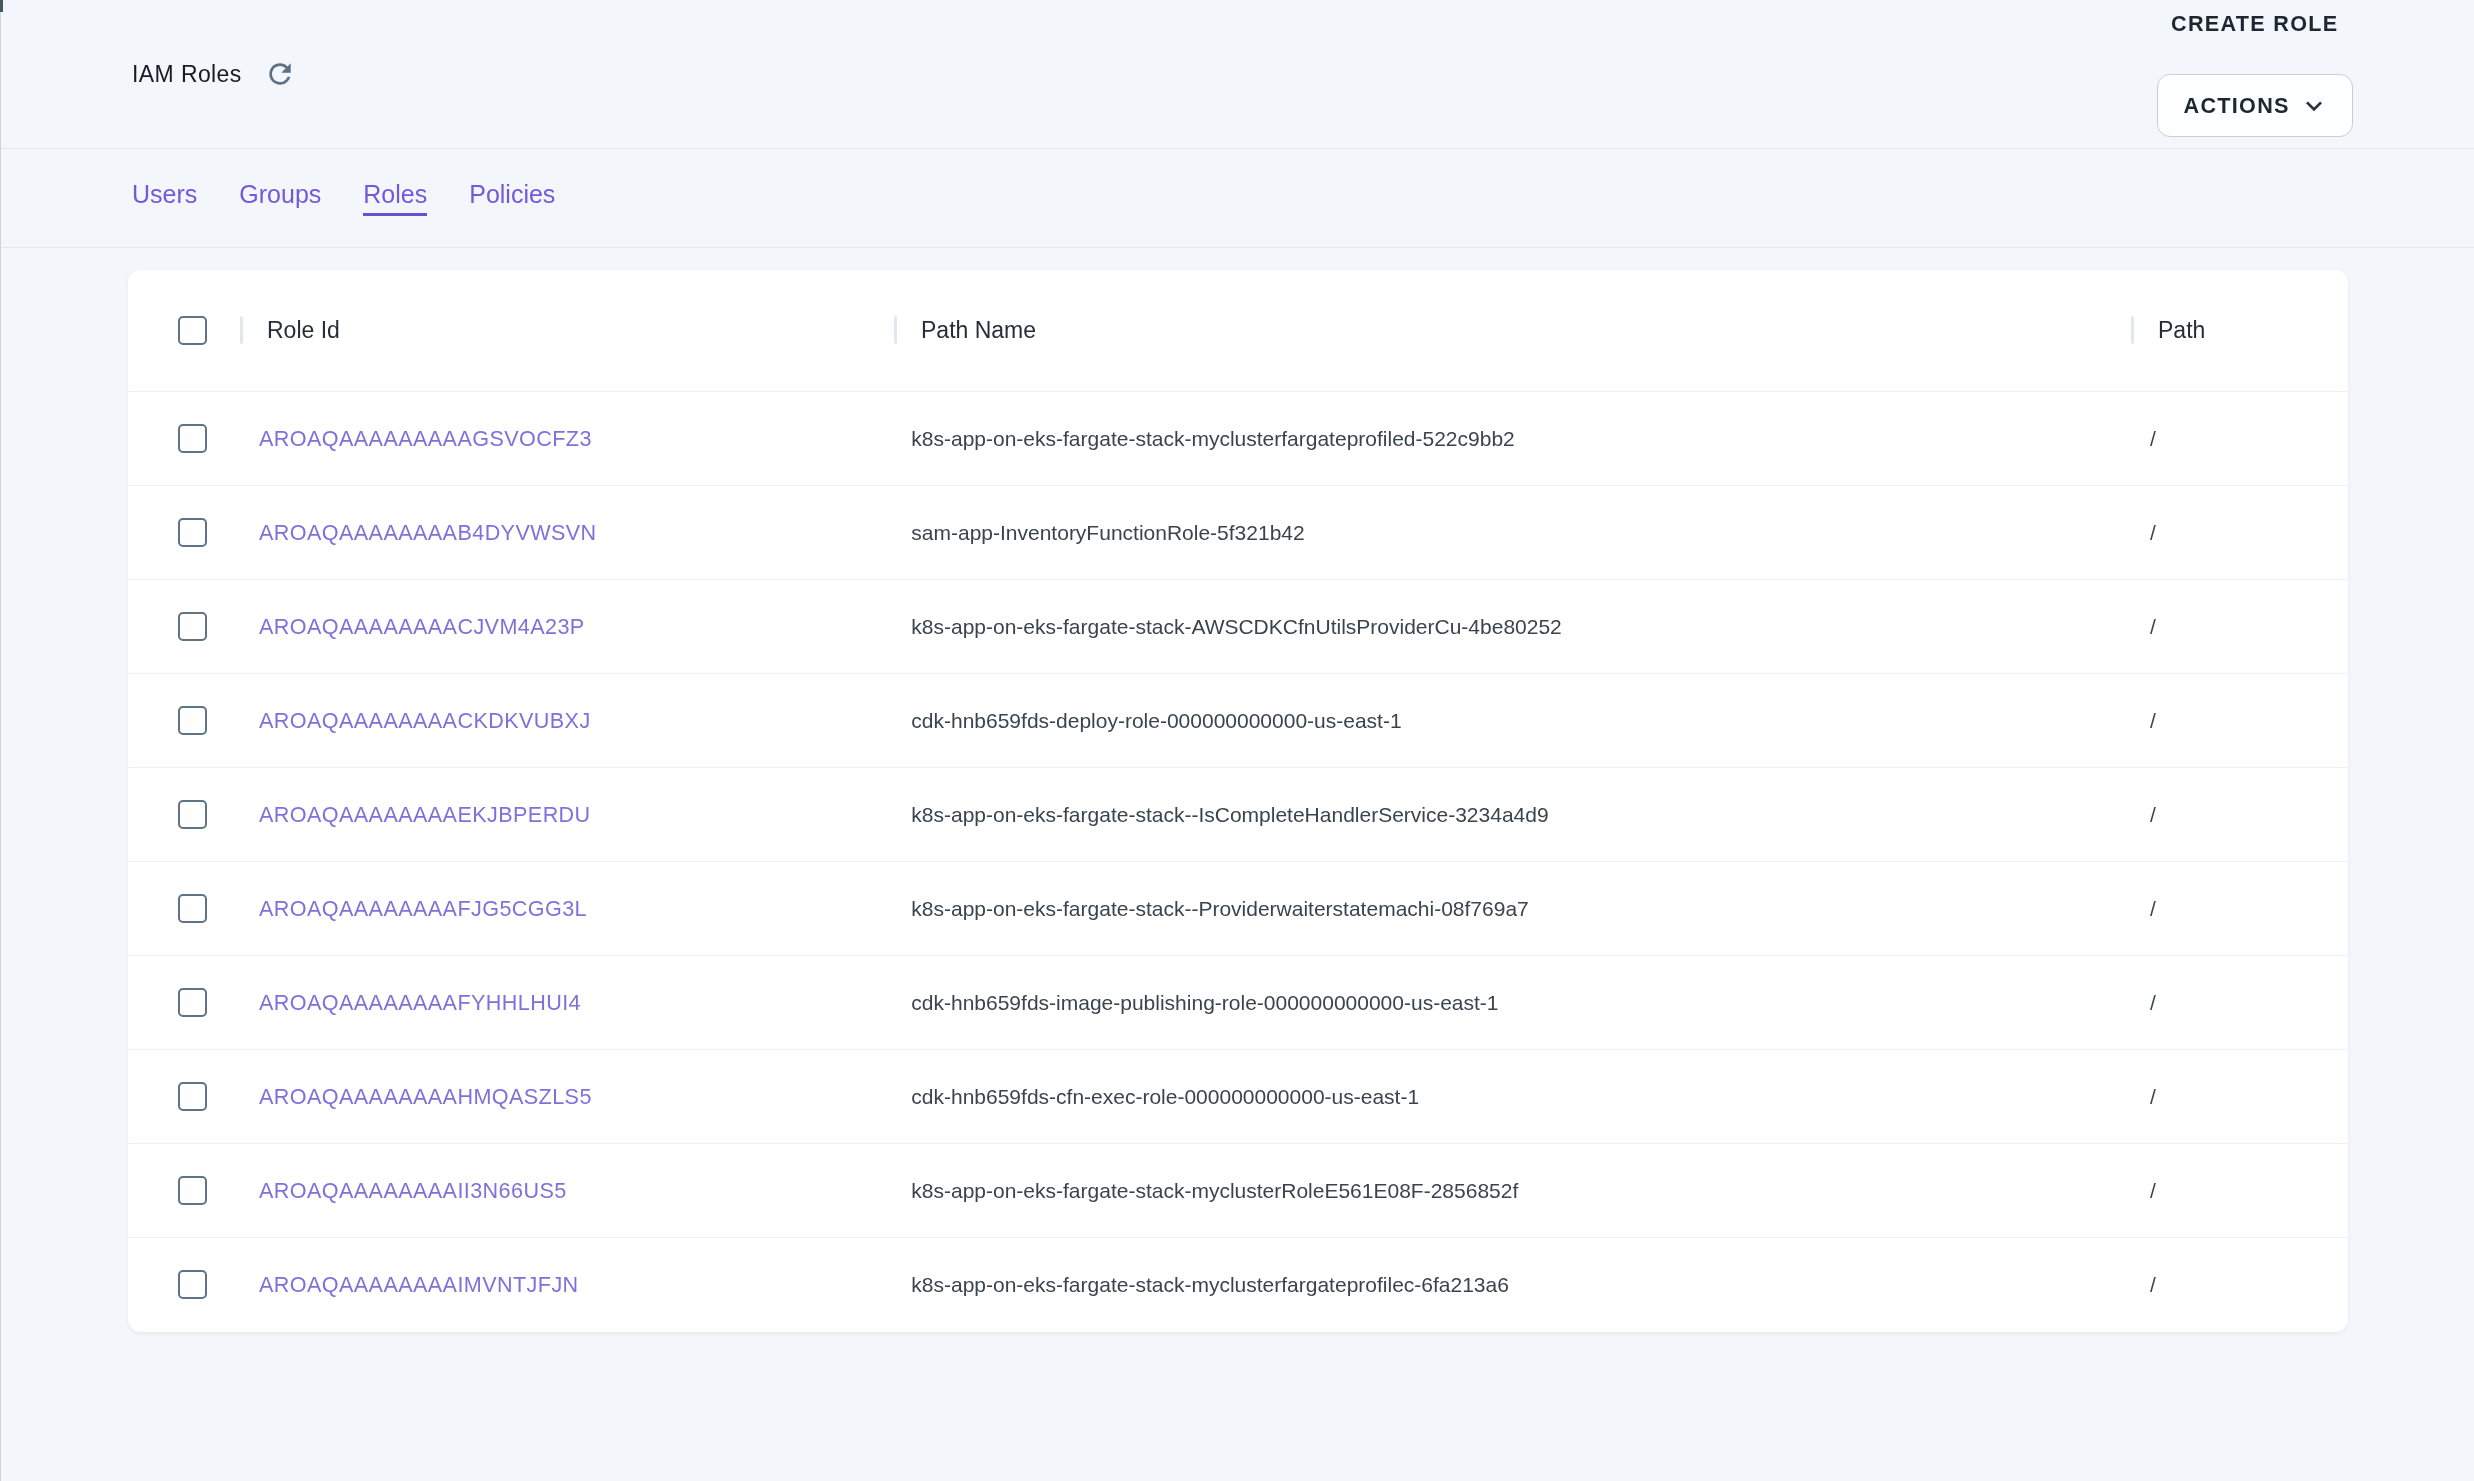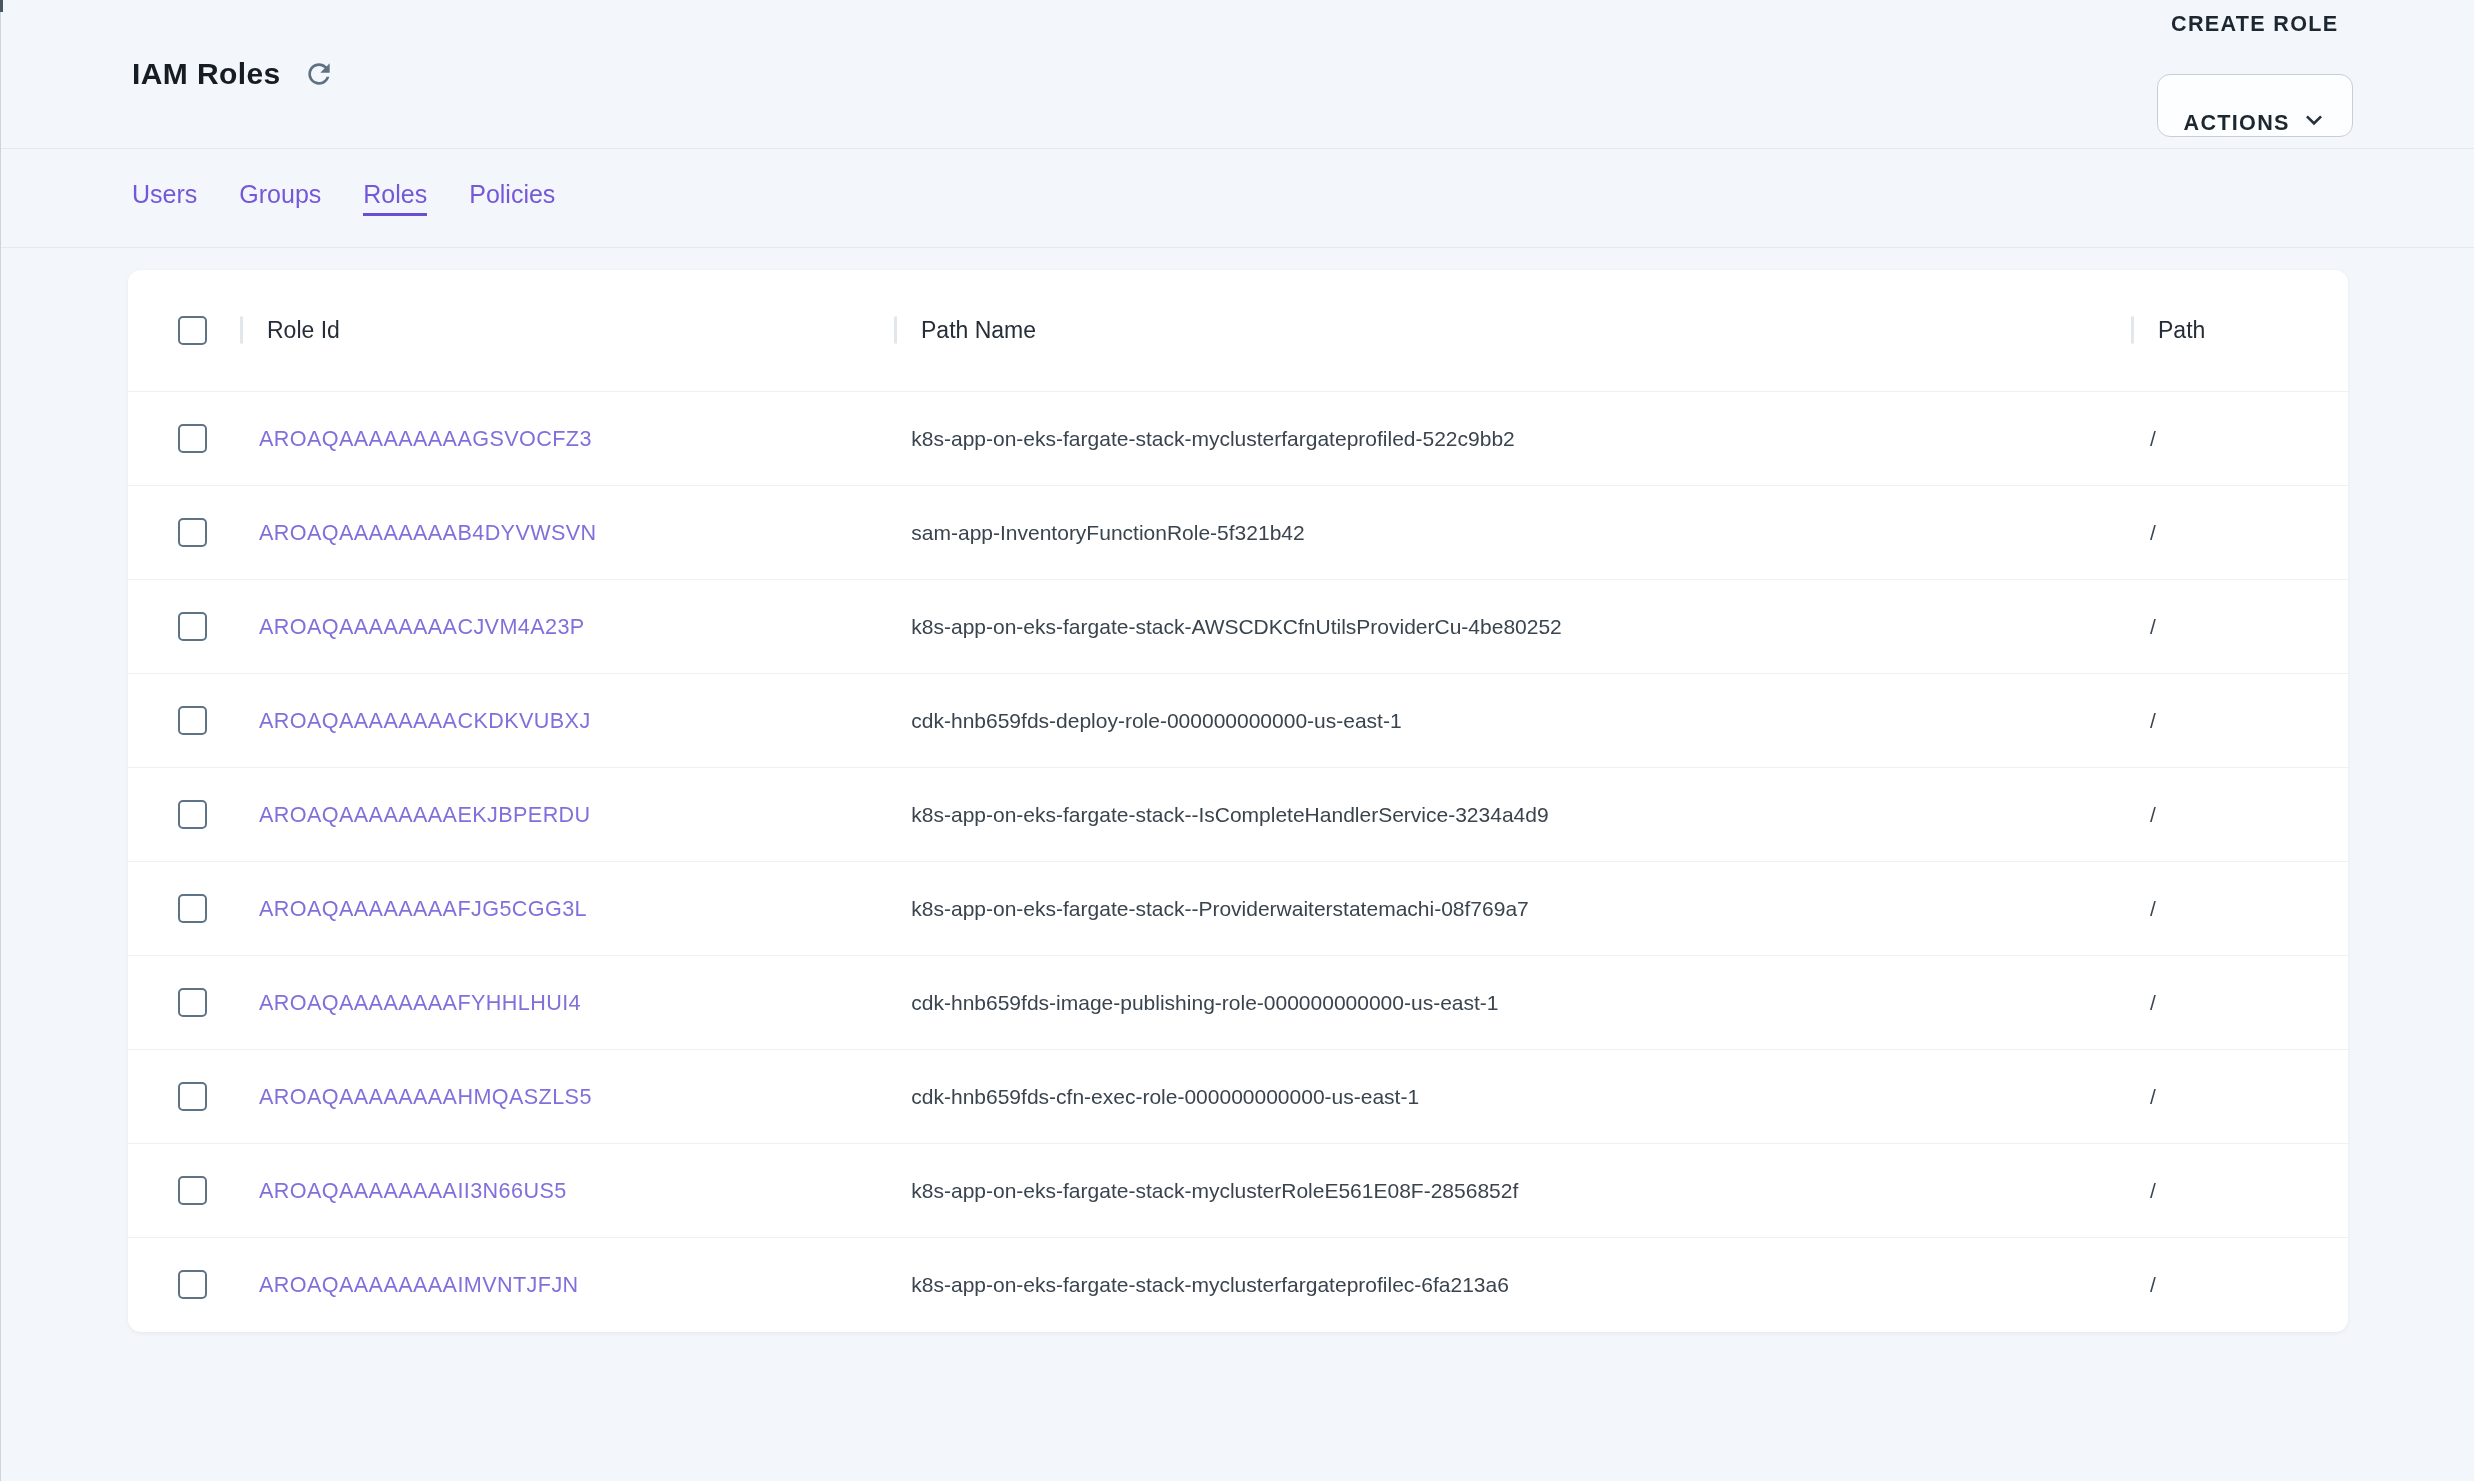--- a/index.html
+++ b/index.html
@@ -29,41 +29,41 @@
   .left-edge-nub{position:absolute;left:0;top:0;width:2.9px;height:11.5px;background:#4a555f;}
 
   
   .topbar{
     height:149px;
     display:flex;align-items:center;
     padding:0 122px 0 132px;
     border-bottom:1.4px solid var(--band-border);
   }
   .page-title{
-    font-size:30px;font-weight:700;color:var(--title);letter-spacing:0.4px;
+    font-size:23px;font-weight:400;color:var(--title);letter-spacing:0.4px;
   }
   .refresh-btn{
     margin-left:20px;
     width:37px;height:37px;
     border:none;background:none;cursor:pointer;
     display:flex;align-items:center;justify-content:center;
   }
   .refresh-btn svg{width:32px;height:32px;fill:var(--icon-gray);}
   .topbar-actions{margin-left:auto;display:flex;align-items:center;gap:37px;flex-direction:column;}
   .create-role-btn{
     border:none;background:none;cursor:pointer;
     font-family:inherit;
     font-size:21.6px;font-weight:600;letter-spacing:1.3px;
     color:var(--button-text);
     text-transform:uppercase;
   }
   .actions-btn{
     height:63px;
     padding:0 21.6px 0 26px;
-    display:flex;align-items:flex-end;gap:8.6px;
+    display:flex;align-items:center;gap:8.6px;
     border:1.4px solid var(--actions-border);
     border-radius:13px;
     background:#fdfeff;
     cursor:pointer;
     font-family:inherit;
     font-size:21.6px;font-weight:600;letter-spacing:1.3px;
     color:var(--button-text);
     text-transform:uppercase;
   }
   .actions-btn svg{width:32px;height:32px;fill:#28313b;}

